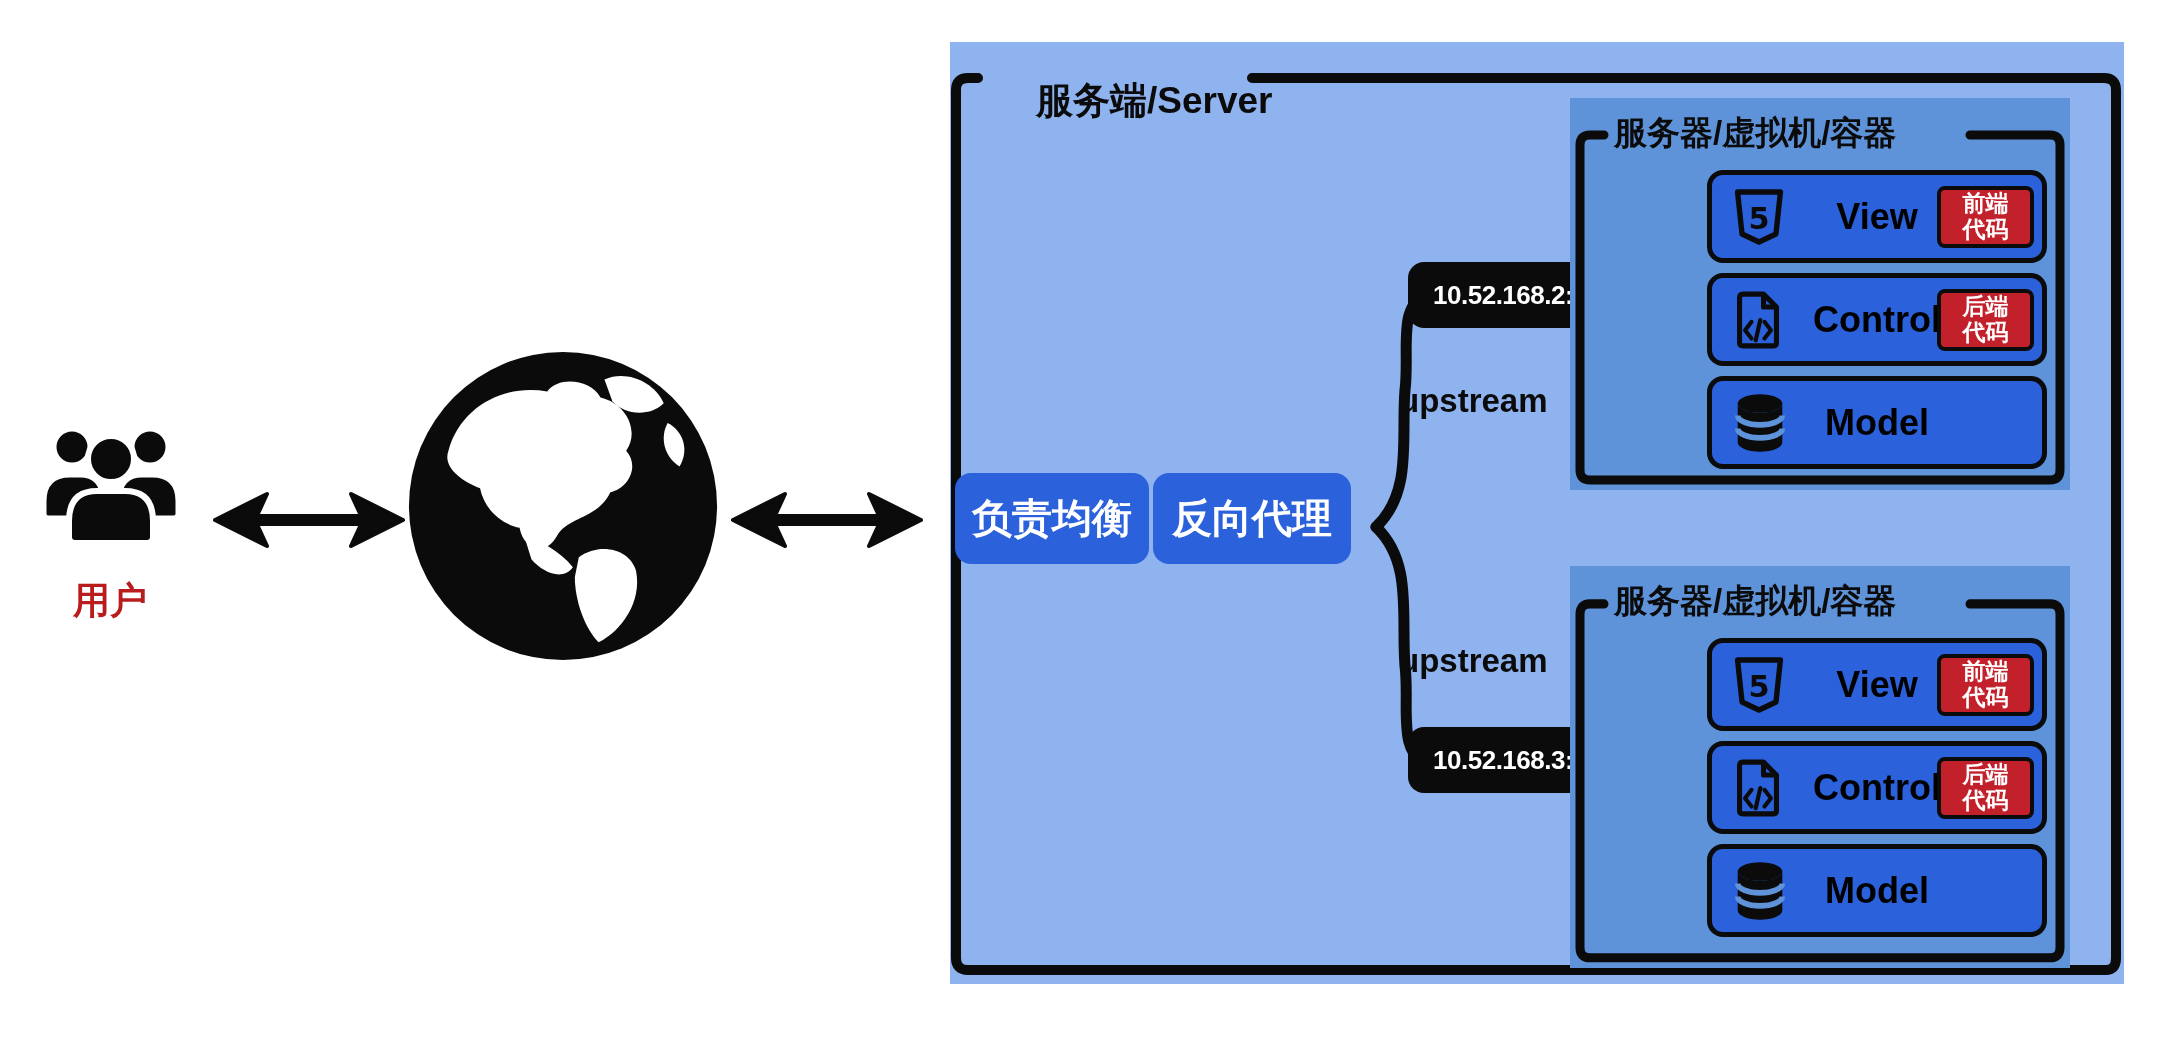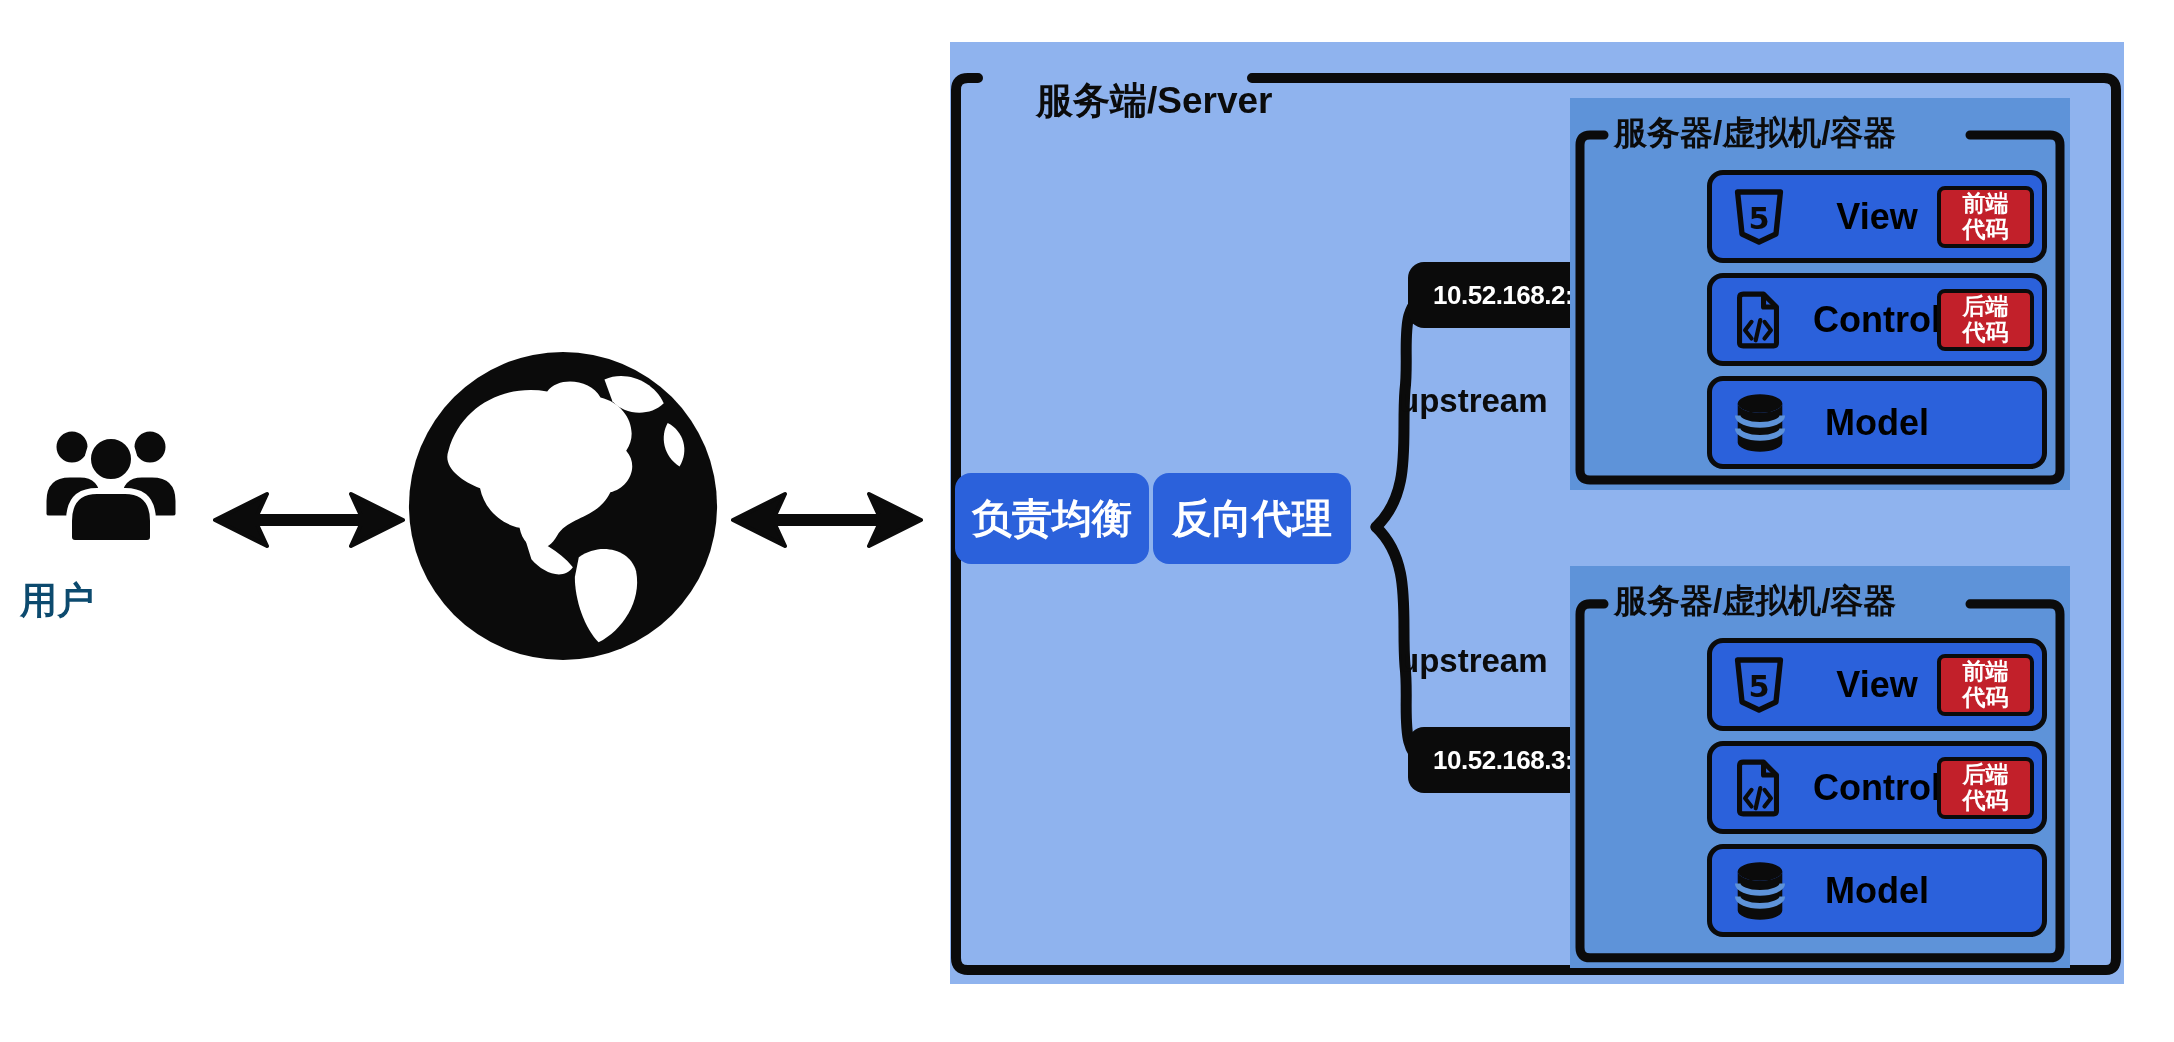--- a/index.html
+++ b/index.html
@@ -1,21 +1,21 @@
 <!DOCTYPE html>
 <html><head>
 <meta charset="utf-8">
 <style>
   html,body{margin:0;padding:0;background:#fff;}
   .stage{
     position:relative;width:2174px;height:1042px;background:#fff;overflow:hidden;
     font-family:"Liberation Sans","DejaVu Sans",sans-serif;color:#0b0b0b;
   }
   .abs{position:absolute;}
-  .lbl{position:absolute;text-align:left;font-weight:700;font-size:37px;color:#0c4a6e;}
+  .lbl{position:absolute;text-align:center;font-weight:700;font-size:37px;color:#b91c1c;}
 
   
   .users-wrap{left:40px;top:415px;width:142px;height:132px;}
   .users-label{left:20px;top:576px;width:180px;}
   .globe-wrap{left:405px;top:348px;width:316px;height:316px;}
   .internet-label{left:460px;top:682px;width:200px;}
   .arrow1{left:213px;top:489px;}
   .arrow2{left:731px;top:489px;}
 
   

